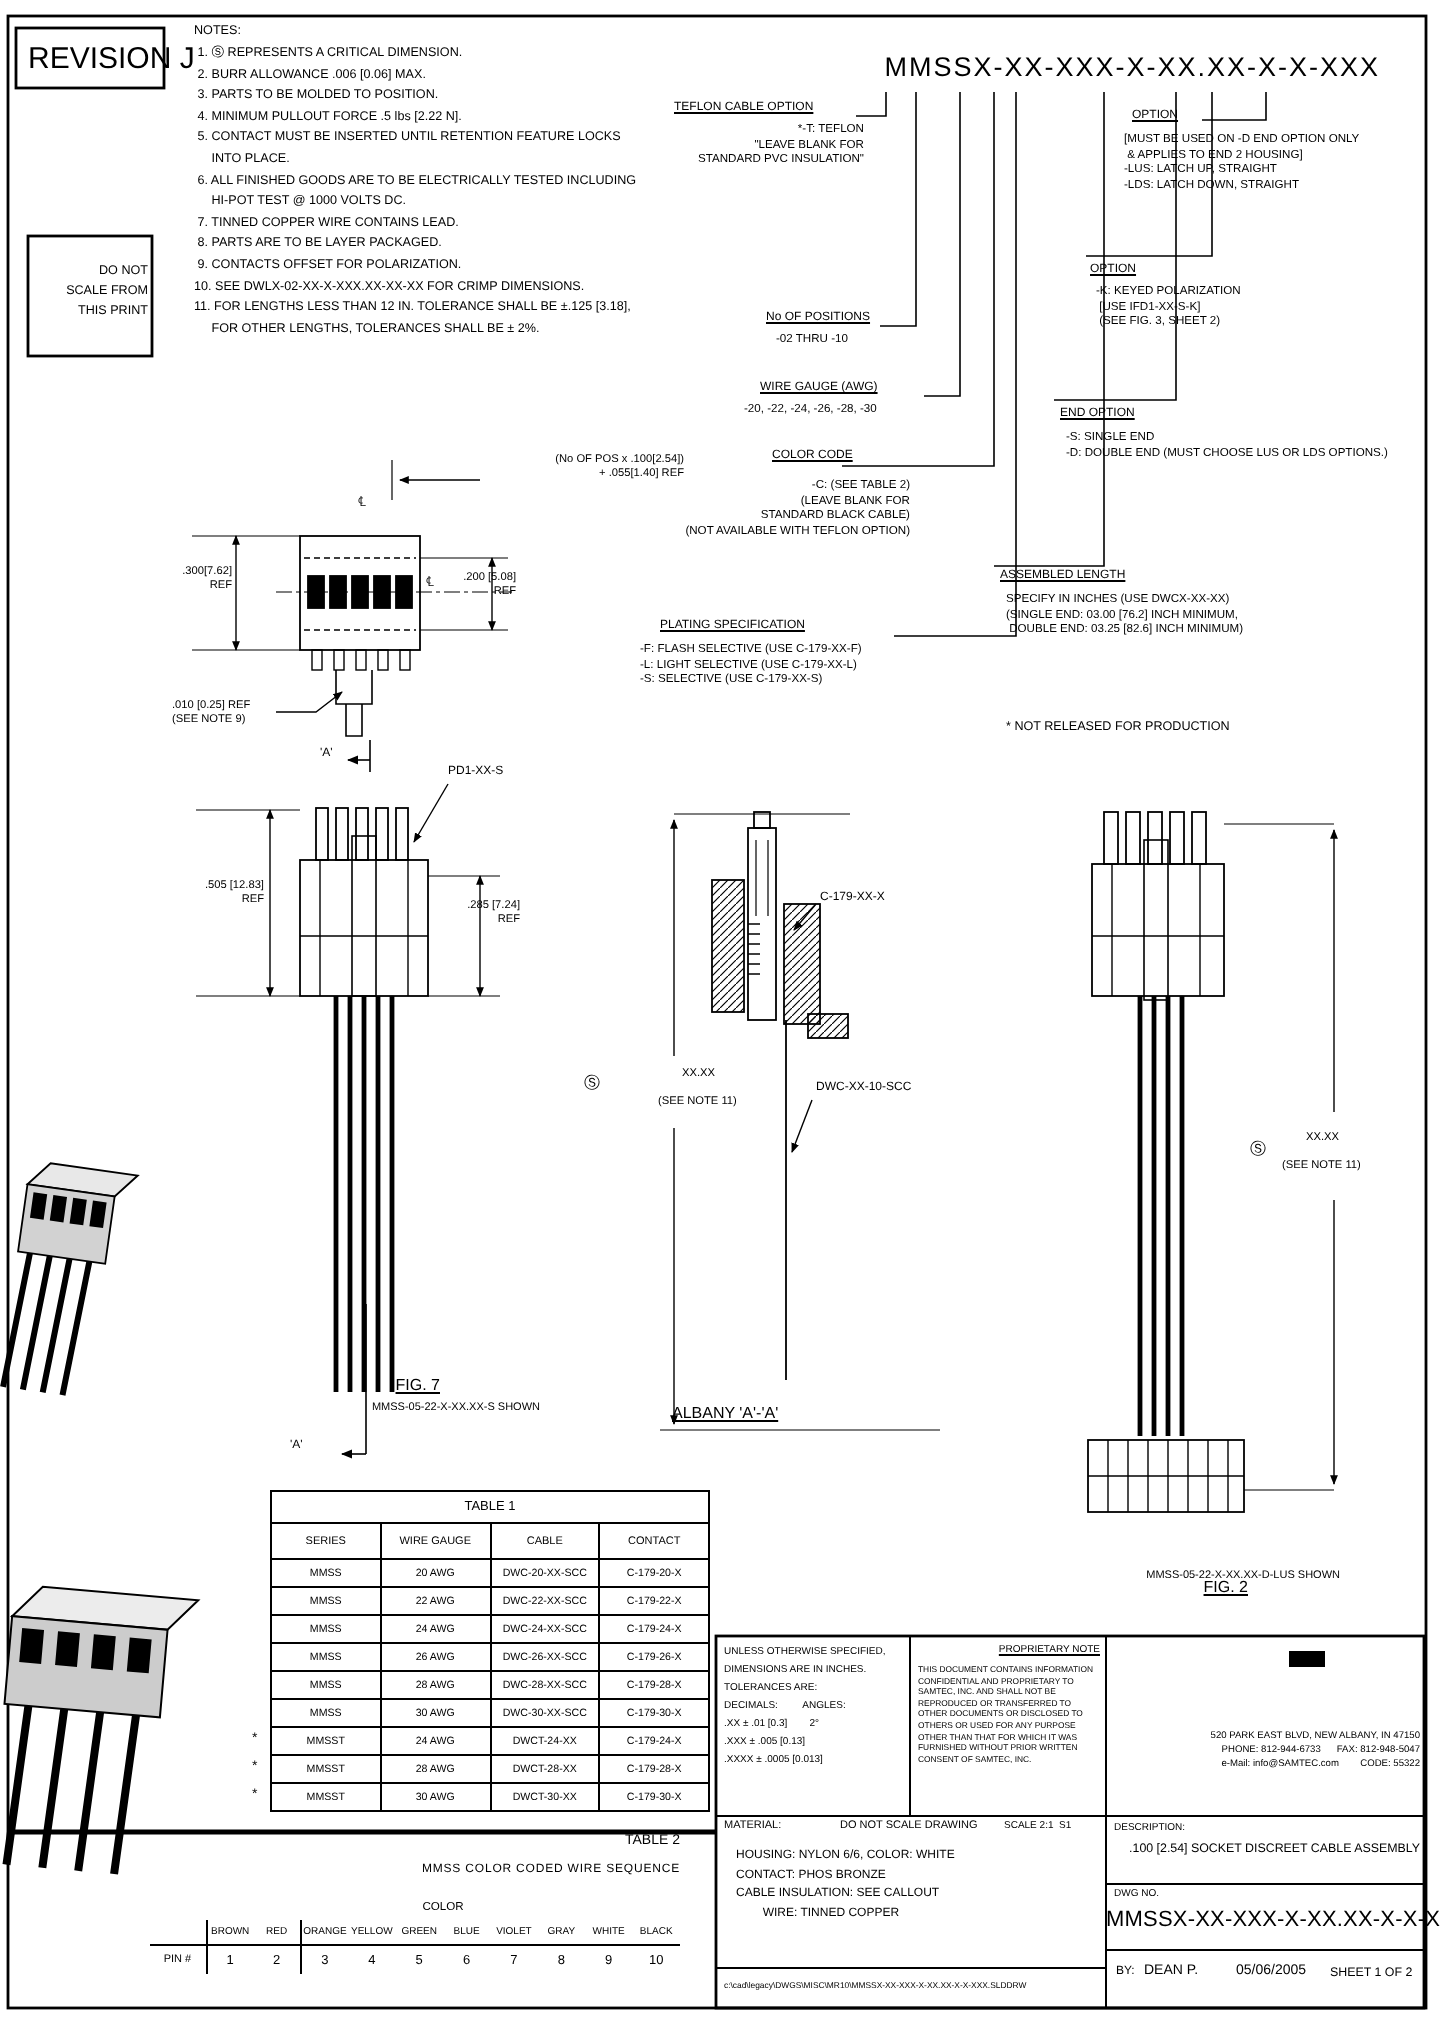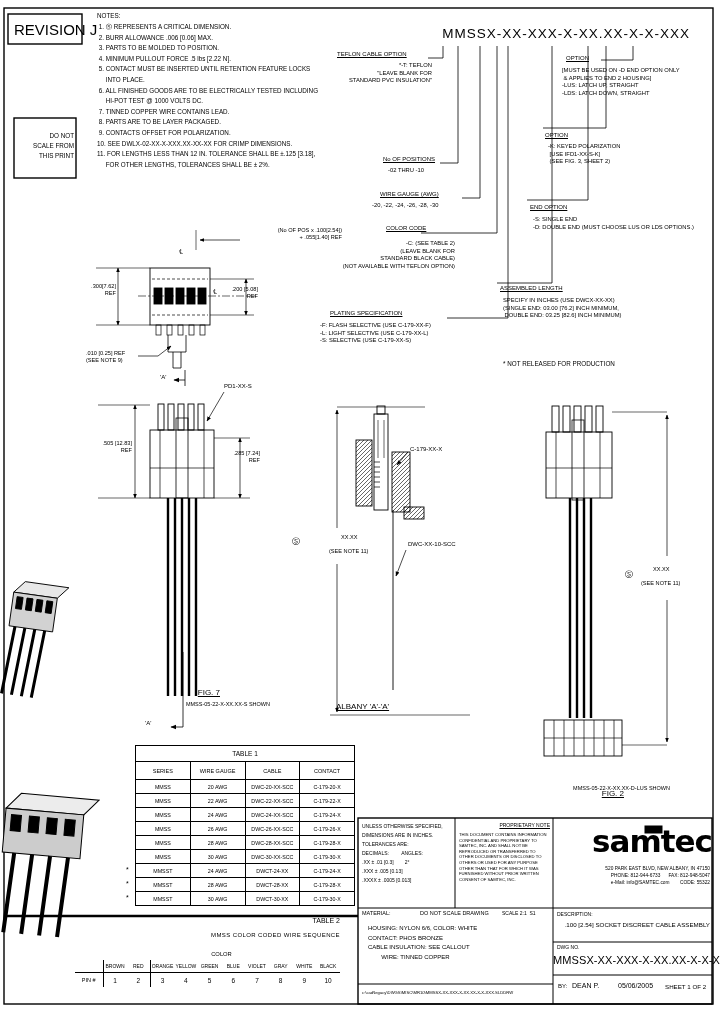--- a/index.html
+++ b/index.html
@@ -395,21 +395,20 @@
 <div class="t f5" style="left:362px;top:822px;line-height:9px;">UNLESS OTHERWISE SPECIFIED,
 DIMENSIONS ARE IN INCHES.
 TOLERANCES ARE:
 DECIMALS:         ANGLES:
 .XX ± .01 [0.3]        2°
 .XXX ± .005 [0.13]
 .XXXX ± .0005 [0.013]</div>
 <div class="t f5 u c" style="left:458px;top:822px;width:92px;">PROPRIETARY NOTE</div>
 <div class="t f4 wrap" style="left:459px;top:832px;width:91px;line-height:5.6px;">THIS DOCUMENT CONTAINS INFORMATION CONFIDENTIAL AND PROPRIETARY TO SAMTEC, INC. AND SHALL NOT BE REPRODUCED OR TRANSFERRED TO OTHER DOCUMENTS OR DISCLOSED TO OTHERS OR USED FOR ANY PURPOSE OTHER THAN THAT FOR WHICH IT WAS FURNISHED WITHOUT PRIOR WRITTEN CONSENT OF SAMTEC, INC.</div>
 
-<div class="t logo c" style="left:555px;top:826px;width:157px;">samtec</div>
 <div class="t c" style="left:556px;top:866px;width:154px;font-size:4.8px;line-height:6.8px;">520 PARK EAST BLVD, NEW ALBANY, IN 47150
 PHONE: 812-944-6733      FAX: 812-948-5047
 e-Mail: info@SAMTEC.com        CODE: 55322</div>
 
 <div class="t f55" style="left:362px;top:910px;">MATERIAL:</div>
 <div class="t f55" style="left:420px;top:910px;">DO NOT SCALE DRAWING</div>
 <div class="t f5" style="left:502px;top:910px;">SCALE 2:1  S1</div>
 <div class="t f6" style="left:368px;top:924px;line-height:9.5px;">HOUSING: NYLON 6/6, COLOR: WHITE
 CONTACT: PHOS BRONZE
 CABLE INSULATION: SEE CALLOUT

